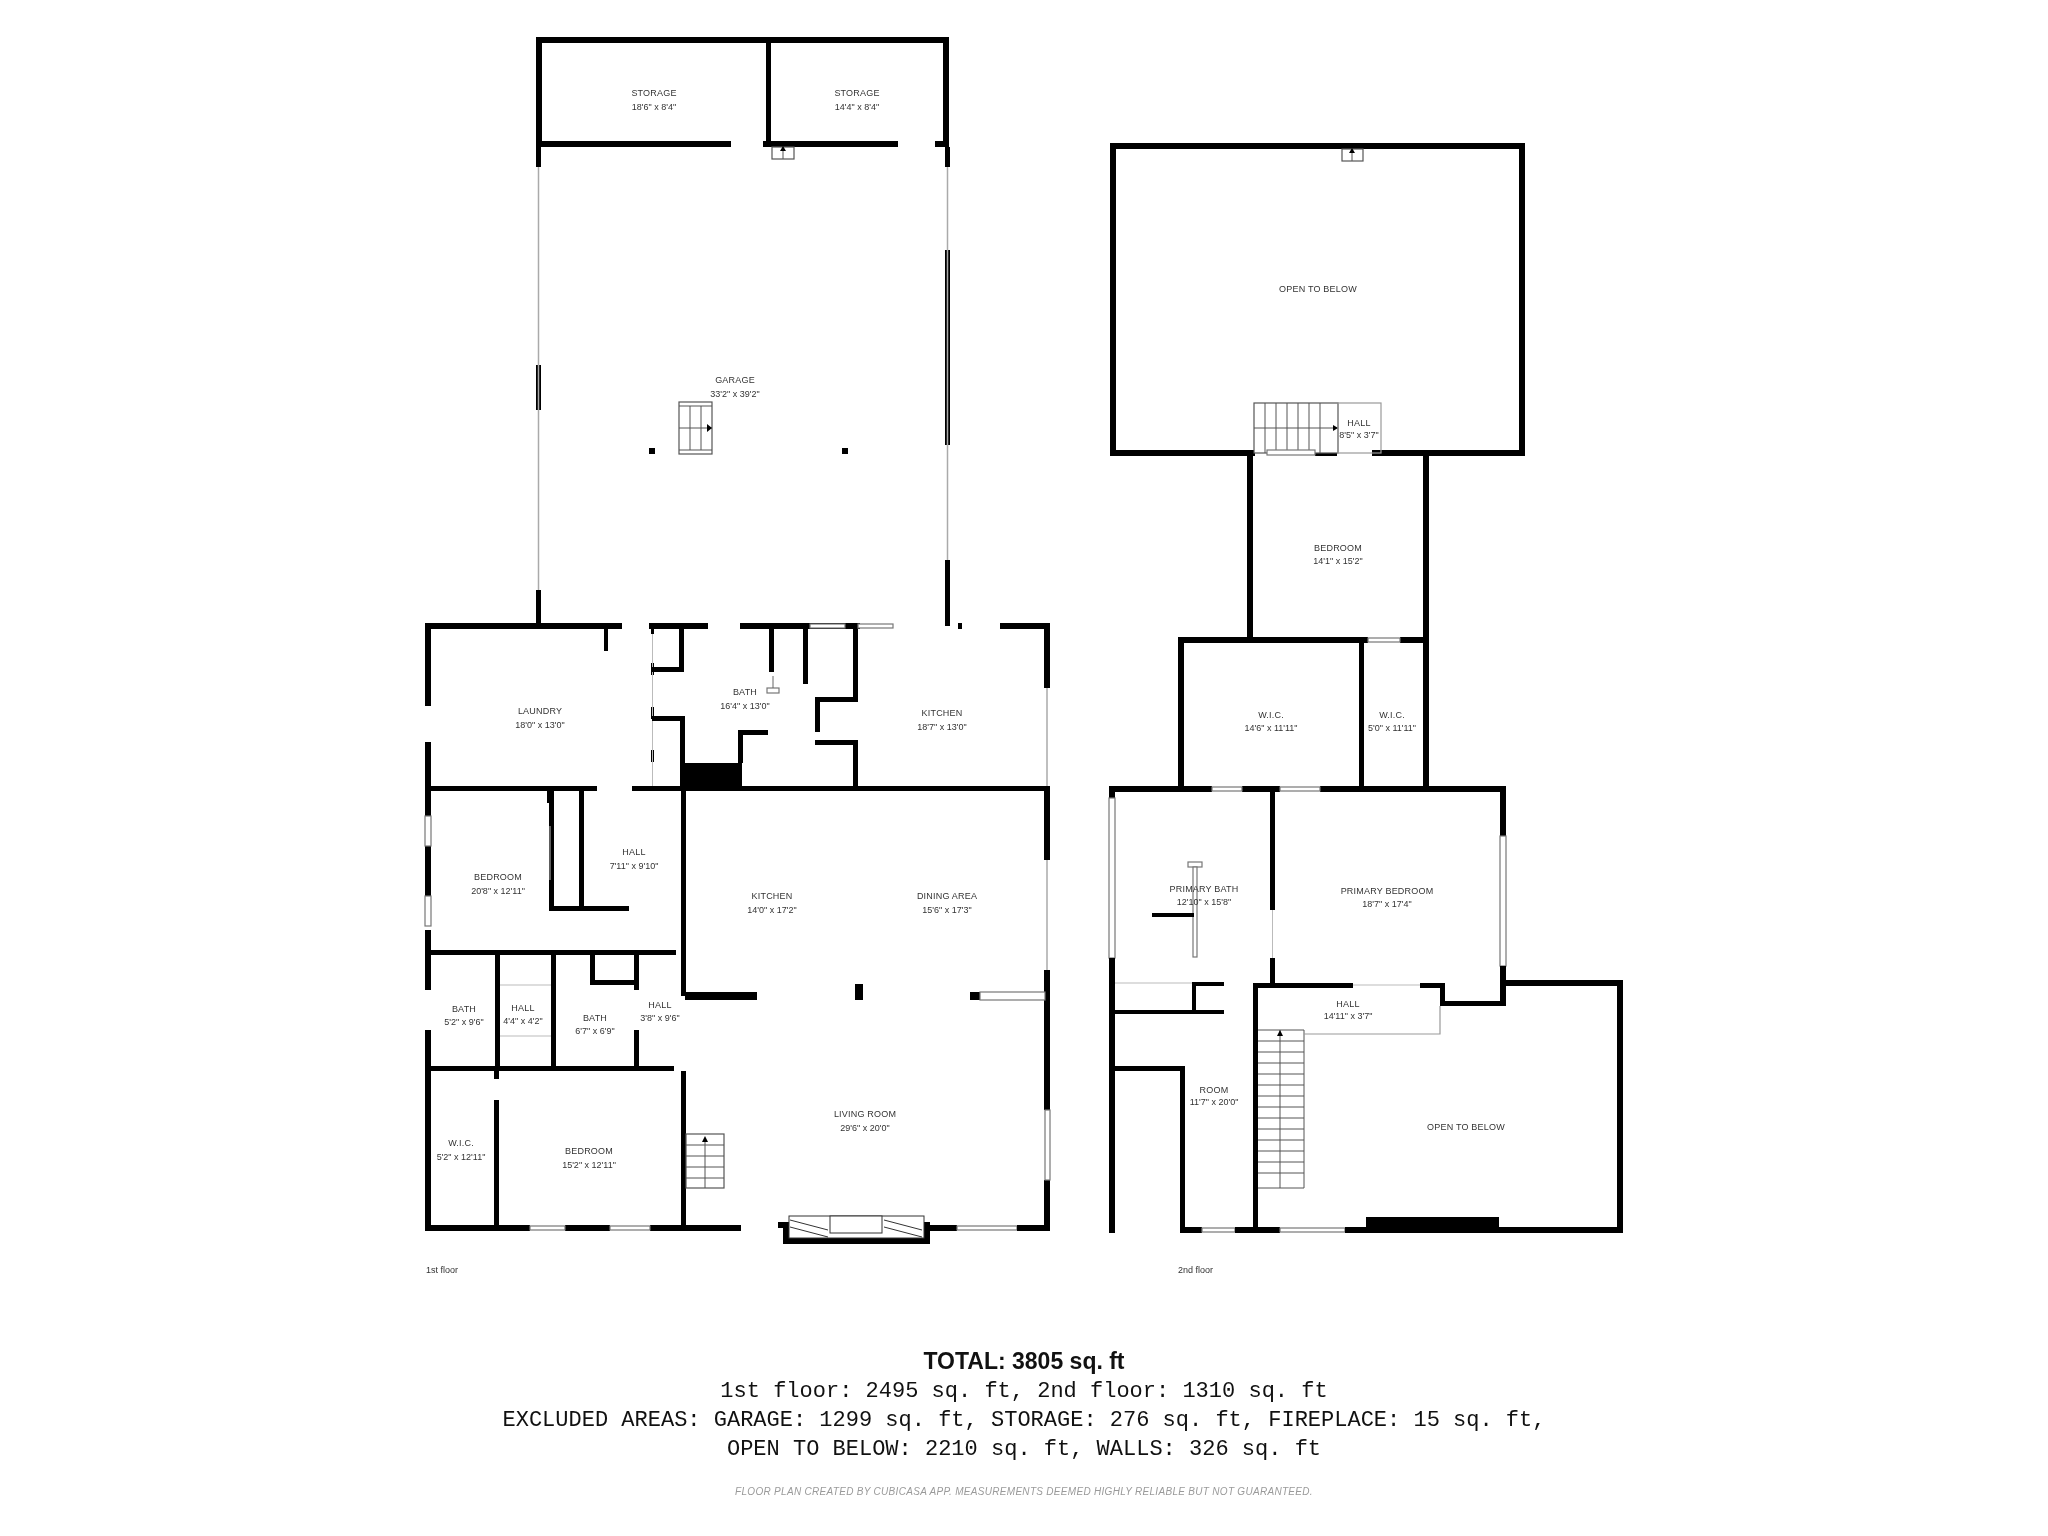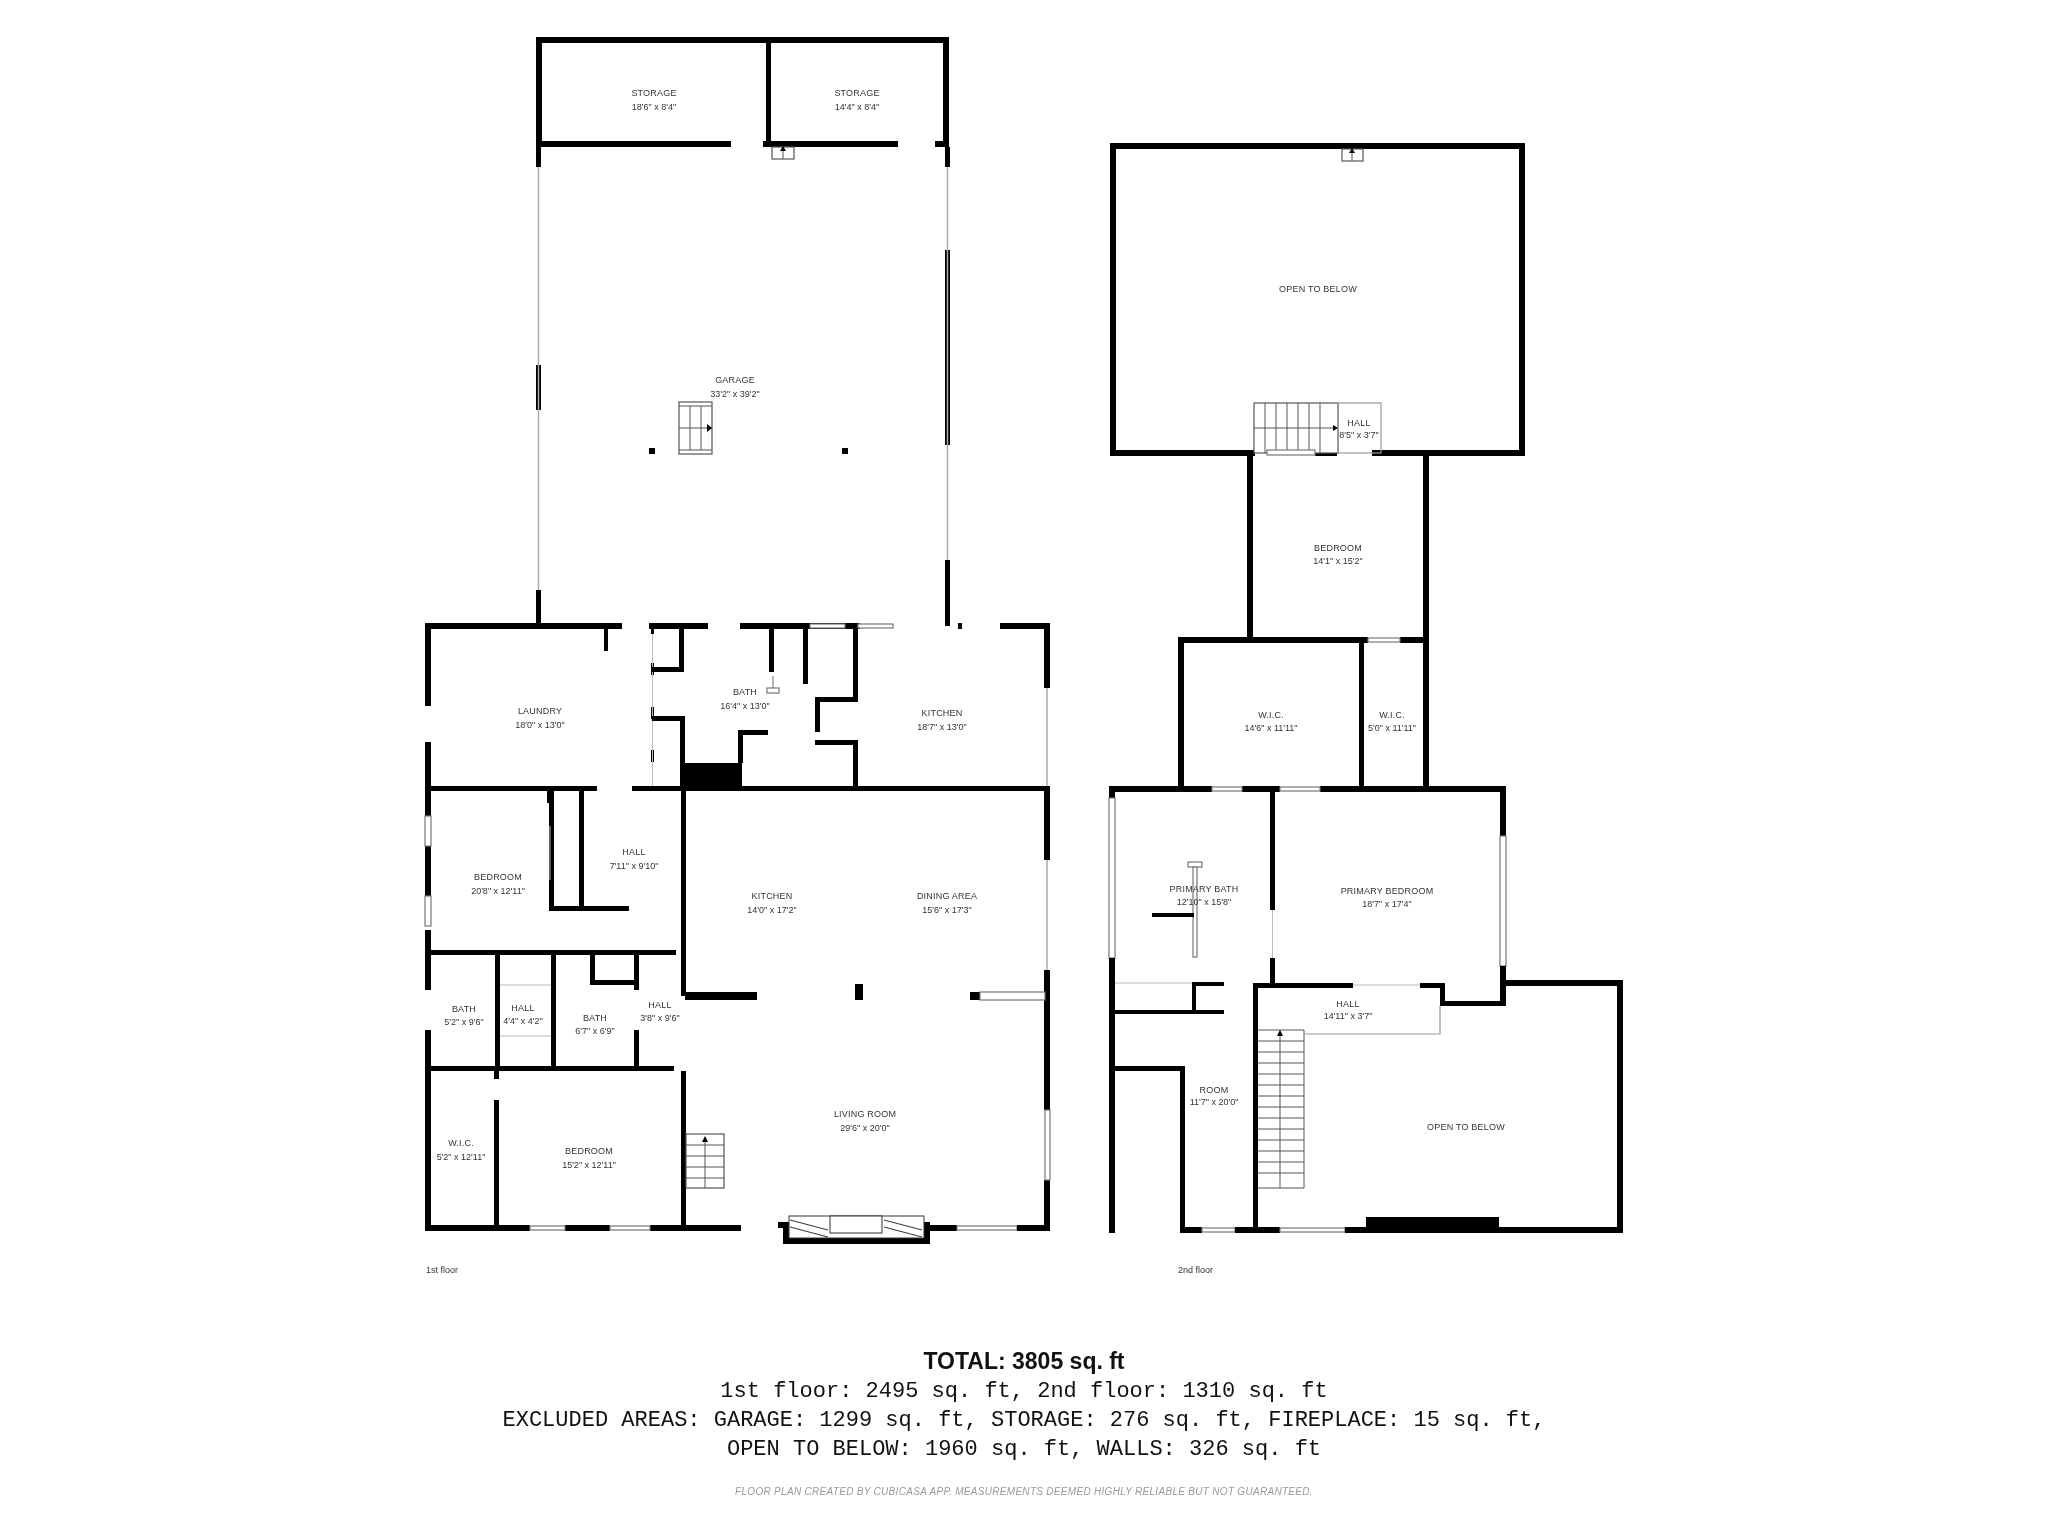--- a/index.html
+++ b/index.html
@@ -328,14 +328,14 @@
     <text class="room-name" x="1466" y="1130">OPEN TO BELOW</text>
 
     <text class="floor-label" x="426" y="1273">1st floor</text>
     <text class="floor-label" x="1178" y="1273">2nd floor</text>
   </g>
 </svg>
 
 <div class="summary sum-total">TOTAL: 3805 sq. ft</div>
 <div class="summary sum-line sum-l1">1st floor: 2495 sq. ft, 2nd floor: 1310 sq. ft</div>
 <div class="summary sum-line sum-l2">EXCLUDED AREAS: GARAGE: 1299 sq. ft, STORAGE: 276 sq. ft, FIREPLACE: 15 sq. ft,</div>
-<div class="summary sum-line sum-l3">OPEN TO BELOW: 1960 sq. ft, WALLS: 326 sq. ft</div>
+<div class="summary sum-line sum-l3">OPEN TO BELOW: 2210 sq. ft, WALLS: 326 sq. ft</div>
 <div class="summary sum-credit">FLOOR PLAN CREATED BY CUBICASA APP. MEASUREMENTS DEEMED HIGHLY RELIABLE BUT NOT GUARANTEED.</div>
 
 </body></html>

